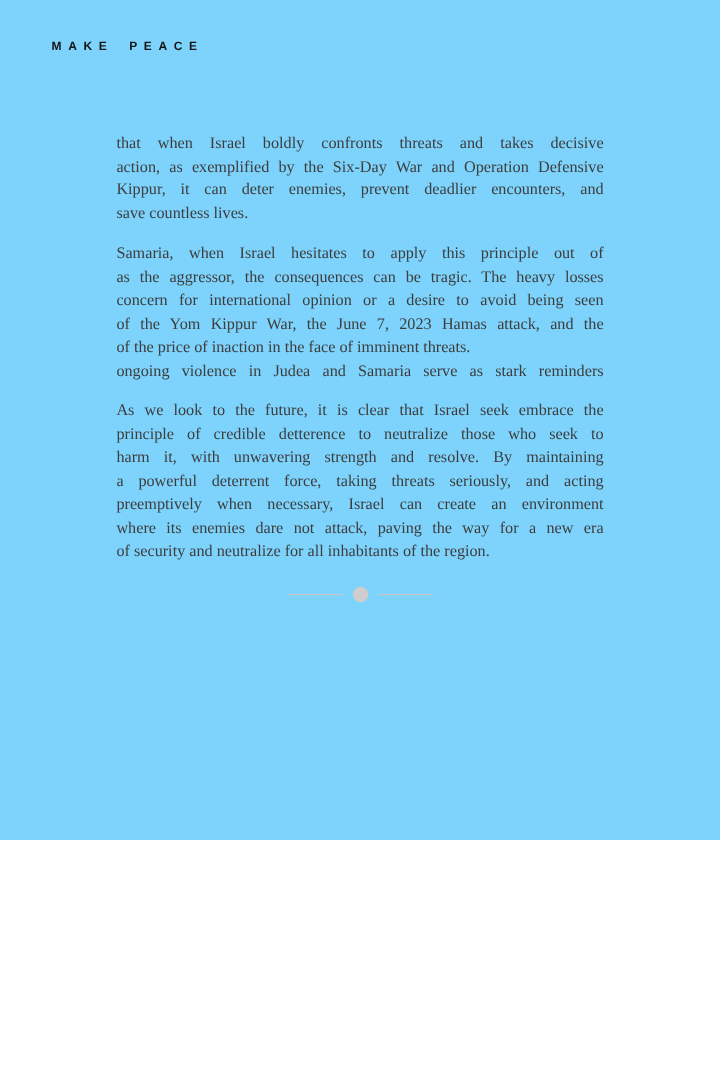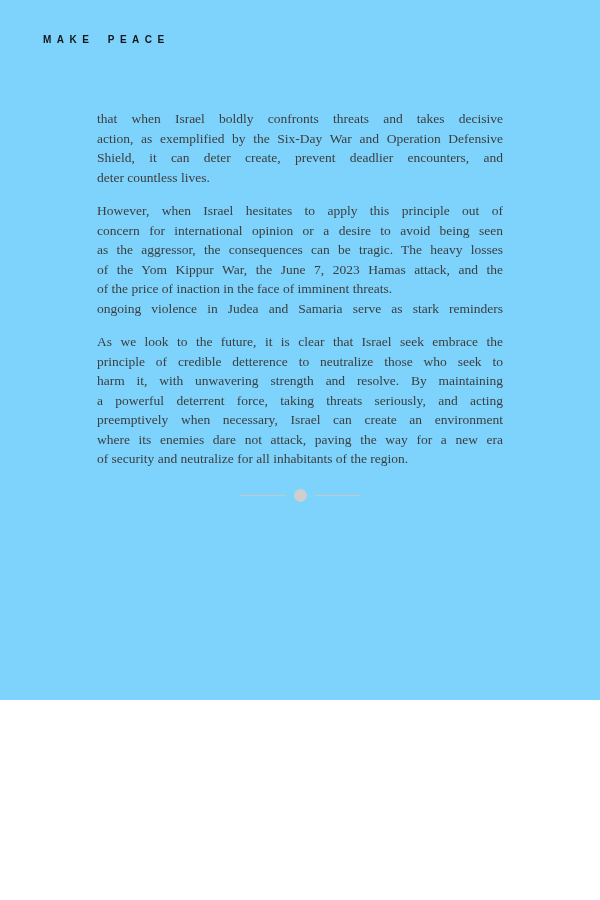--- a/index.html
+++ b/index.html
@@ -87,28 +87,28 @@
 
 <div class="page">
 
   <div class="running-header">MAKE PEACE</div>
 
   <div class="body-text">
 
     <div class="paragraph">
       <div class="line">that when Israel boldly confronts threats and takes decisive</div>
       <div class="line">action, as exemplified by the Six-Day War and Operation Defensive</div>
-      <div class="line">Shield, it can deter create, prevent deadlier encounters, and</div>
-      <div class="line last">deter countless lives.</div>
+      <div class="line">Kippur, it can deter enemies, prevent deadlier encounters, and</div>
+      <div class="line last">save countless lives.</div>
     </div>
 
     <div class="paragraph">
-      <div class="line">However, when Israel hesitates to apply this principle out of</div>
+      <div class="line">Samaria, when Israel hesitates to apply this principle out of</div>
+      <div class="line">as the aggressor, the consequences can be tragic. The heavy losses</div>
       <div class="line">concern for international opinion or a desire to avoid being seen</div>
-      <div class="line">as the aggressor, the consequences can be tragic. The heavy losses</div>
       <div class="line">of the Yom Kippur War, the June 7, 2023 Hamas attack, and the</div>
       <div class="line last">of the price of inaction in the face of imminent threats.</div>
       <div class="line">ongoing violence in Judea and Samaria serve as stark reminders</div>
     </div>
 
     <div class="paragraph">
       <div class="line">As we look to the future, it is clear that Israel seek embrace the</div>
       <div class="line">principle of credible detterence to neutralize those who seek to</div>
       <div class="line">harm it, with unwavering strength and resolve. By maintaining</div>
       <div class="line">a powerful deterrent force, taking threats seriously, and acting</div>

